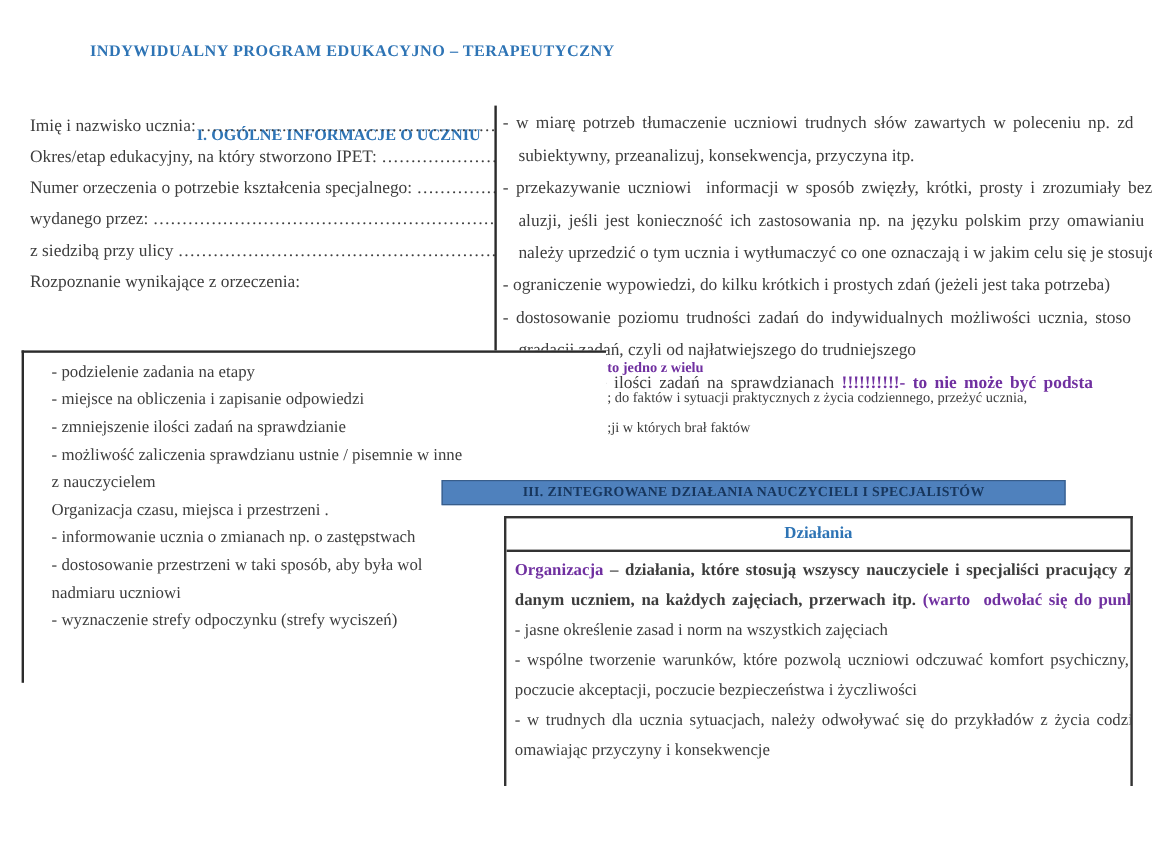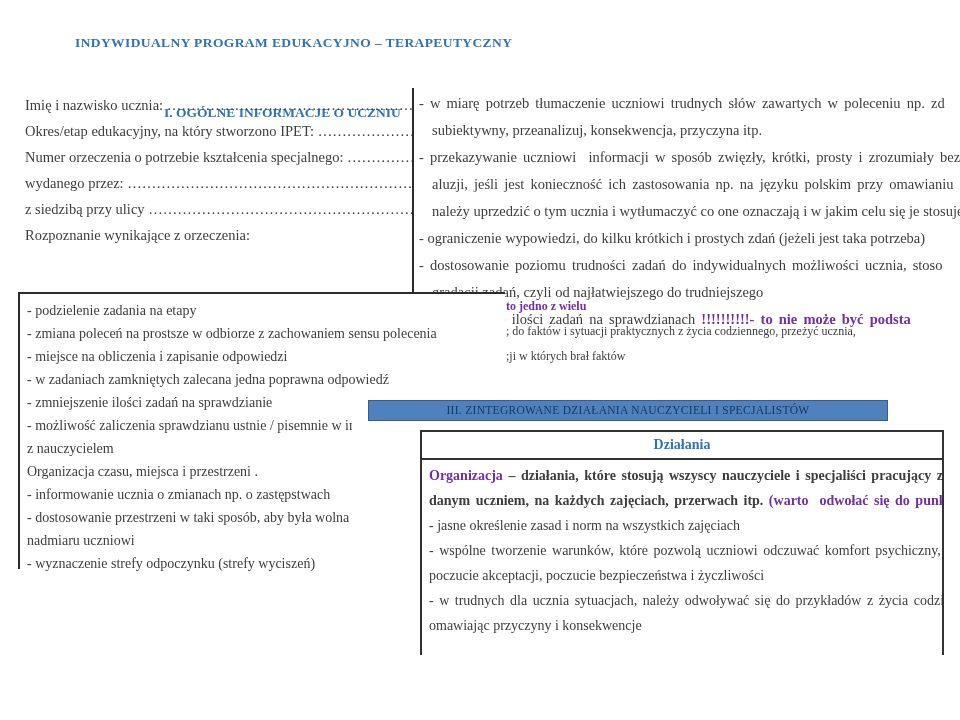--- a/index.html
+++ b/index.html
@@ -26,29 +26,29 @@
   .form .line{height:26px;line-height:26px;width:388px;overflow:hidden;}
 
   .divider{left:412px;top:88px;width:2px;height:205px;background:var(--line-col);}
 
   .rightcol{left:419px;top:90px;font-size:14.5px;z-index:1;}
   .rightcol .line{height:27px;line-height:27px;}
 
   .overlay{left:18px;top:292px;width:487px;height:277px;background:#fff;z-index:2;
     border-top:2px solid var(--line-col);border-left:2px solid var(--line-col);box-sizing:border-box;}
   .overlay .list{padding:5px 0 0 7px;font-size:14px;}
-  .overlay .list .line{height:23px;line-height:23px;}
+  .overlay .list .line{height:23px;line-height:23px;margin-left:16px;}
 
   .fragments{left:506px;top:294px;font-size:12px;z-index:3;}
   .fragments .line{height:25px;line-height:25px;}
 
   .snippet{left:352px;top:392px;width:558px;height:278px;background:#fff;z-index:4;}
   .bar{position:absolute;left:16px;top:8px;width:520px;height:21px;background:var(--bar-fill);
     border:1px solid var(--bar-border);box-sizing:border-box;text-align:center;line-height:19px;
-    font-size:11.5px;font-weight:normal;color:var(--bar-text);letter-spacing:.3px;white-space:nowrap;overflow:hidden;}
+    font-size:11.5px;font-weight:bold;color:var(--bar-text);letter-spacing:.3px;white-space:nowrap;overflow:hidden;}
   .table{position:absolute;left:20px;top:38px;width:524px;height:225px;box-sizing:border-box;
     border-top:2px solid #333;border-left:2px solid #333;border-right:2px solid #333;overflow:hidden;margin-left:48px;}
   .thead{height:26px;line-height:26px;border-bottom:2px solid #333;text-align:center;
     font-size:14px;font-weight:bold;color:var(--accent);}
   .tbody{padding:3px 7px 0 7px;font-size:14px;}
   .tbody .line{height:25px;line-height:25px;}
   .tbody .line.stretch{word-spacing:2px;}
 </style>
 </head>
 <body>
@@ -81,23 +81,21 @@
 
 <div class="abs fragments">
     <div class="line"><span class="seg purple bold">to jedno z wielu</span></div>
     <div class="line"><span class="seg">; do faktów i sytuacji praktycznych z życia codziennego, przeżyć ucznia,</span></div>
     <div class="line"><span class="seg">;ji w których brał faktów</span></div>
   </div>
 
 <div class="abs overlay">
   <div class="list">
       <div class="line"><span class="seg">- podzielenie zadania na etapy</span></div>
-      <div class="line"><span class="seg">- zmiana poleceń na prostsze w odbiorze z zachowaniem sensu polecenia</span></div>
       <div class="line"><span class="seg">- miejsce na obliczenia i zapisanie odpowiedzi</span></div>
-      <div class="line"><span class="seg">- w zadaniach zamkniętych zalecana jedna poprawna odpowiedź</span></div>
       <div class="line"><span class="seg">- zmniejszenie ilości zadań na sprawdzianie</span></div>
       <div class="line"><span class="seg">- możliwość zaliczenia sprawdzianu ustnie / pisemnie w inne</span></div>
       <div class="line"><span class="seg">z nauczycielem</span></div>
       <div class="line"><span class="seg">Organizacja czasu, miejsca i przestrzeni .</span></div>
       <div class="line"><span class="seg">- informowanie ucznia o zmianach np. o zastępstwach</span></div>
       <div class="line"><span class="seg">- dostosowanie przestrzeni w taki sposób, aby była wolna od</span></div>
       <div class="line"><span class="seg">nadmiaru uczniowi</span></div>
       <div class="line"><span class="seg">- wyznaczenie strefy odpoczynku (strefy wyciszeń)</span></div>
     </div>
 </div>

